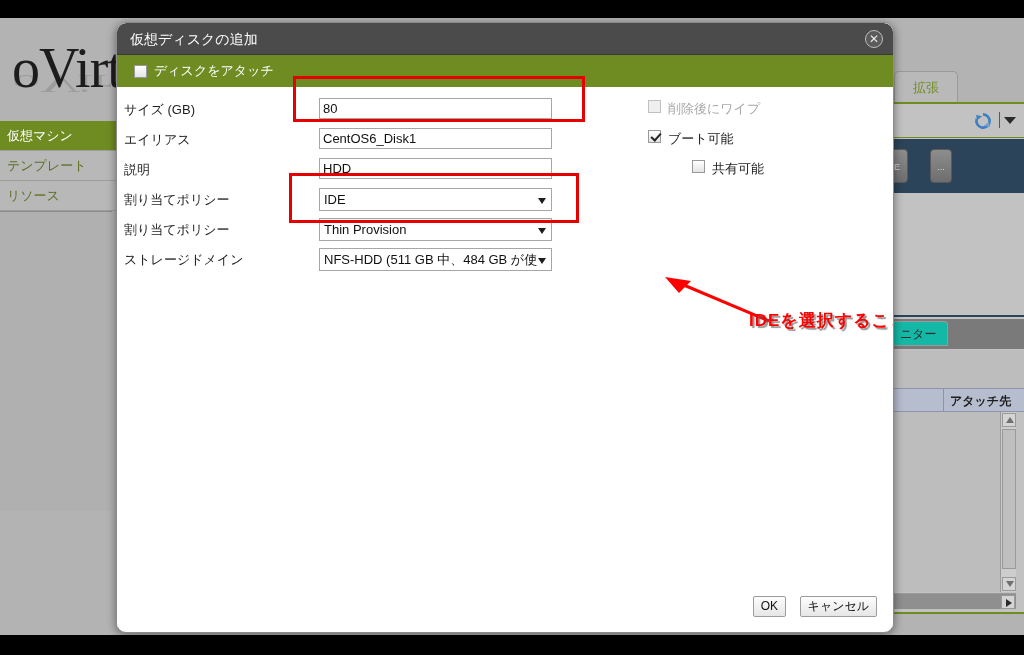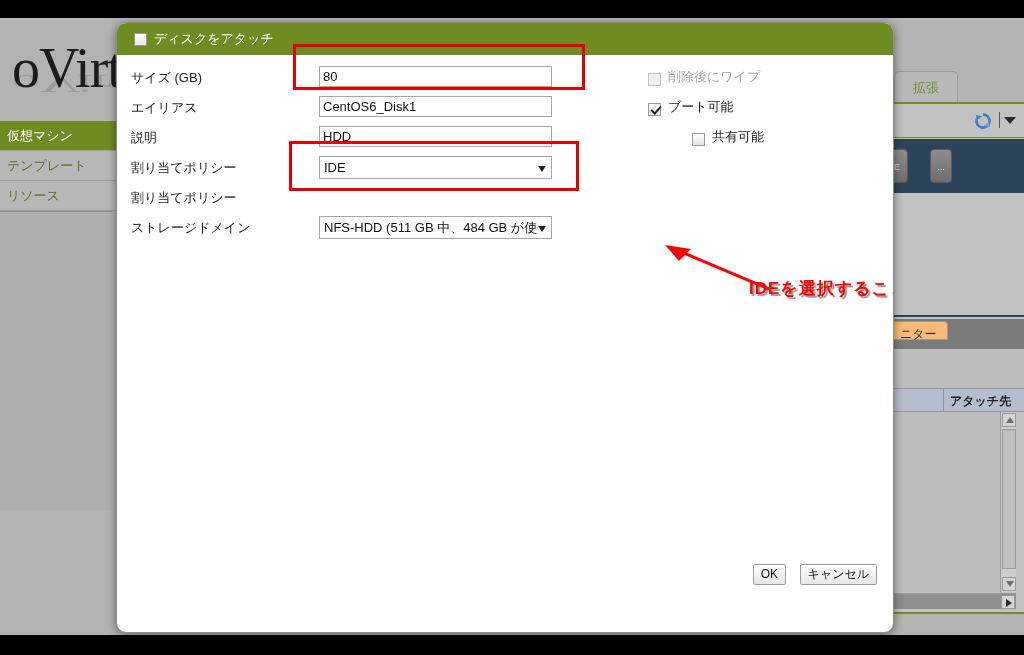--- a/index.html
+++ b/index.html
@@ -166,26 +166,26 @@
   }
   #monitor-strip {
     position: absolute;
     left: 0; top: 215px;
     width: 136px; height: 30px;
     background: #7a7a7a;
   }
   #monitor-tab {
     position: absolute;
     left: 0px; top: 217px;
-    height: 19px;
+    height: 25px;
     line-height: 25px;
     padding: 0 10px;
     font-size: 12px;
     color: #2b2b2b;
-    background: #fdba74;
+    background: #14b8a6;
     border-radius: 0 4px 0 0;
     border: 1px solid #9a9a9a;
     border-left: none;
     white-space: nowrap;
     font-family: Liberation Serif, serif;
   }
   #grid-gap {
     position: absolute;
     left: 0; top: 246px;
     width: 136px; height: 38px;
@@ -346,21 +346,21 @@
     background: #ffffff;
   }
   .form-row {
     position: absolute;
     left: 0;
     width: 100%;
     height: 30px;
   }
   .f-label {
     position: absolute;
-    left: 14px;
+    left: 7px;
     top: 0;
     line-height: 30px;
     font-size: 13px;
     color: #1d1d1d;
     white-space: nowrap;
   }
   .f-field {
     position: absolute;
     left: 202px;
     top: 3px;
@@ -395,21 +395,21 @@
     right: 5px; top: 9px;
     width: 0; height: 0;
     border-left: 4px solid transparent;
     border-right: 4px solid transparent;
     border-top: 6px solid #1d1d1d;
   }
   .chk-row {
     position: absolute;
     left: 531px;
     display: flex;
-    align-items: flex-end;
+    align-items: flex-start;
     font-size: 13px;
     color: #1d1d1d;
     white-space: nowrap;
   }
   .chk-row.disabled { color: #a8a8a8; }
 
   
   .redbox {
     position: absolute;
     border: 3px solid #e60000;
@@ -522,20 +522,24 @@
         <div id="hscroll-right">
             <i></i>
           </div>
       </div>
 
     </div>
   </div>
 
   <div id="dialog">
 
+    <div id="dlg-title">
+      <span>仮想ディスクの追加</span>
+      <div id="dlg-close">✕</div>
+    </div>
 
     <div id="green-bar">
       <span class="cb"></span>
       <span>ディスクをアタッチ</span>
     </div>
 
     <div id="dlg-body">
 
       <div class="form-row" style="top:8px;">
         <div class="f-label">サイズ (GB)</div>
@@ -563,20 +567,26 @@
         <div class="f-field">
           <div class="sel">
             <span>IDE</span>
             <span class="caret"></span>
           </div>
         </div>
       </div>
 
       <div class="form-row" style="top:128px;">
         <div class="f-label">割り当てポリシー</div>
+        <div class="f-field">
+          <div class="sel">
+            <span>Thin Provision</span>
+            <span class="caret"></span>
+          </div>
+        </div>
       </div>
 
       <div class="form-row" style="top:158px;">
         <div class="f-label">ストレージドメイン</div>
         <div class="f-field">
           <div class="sel">
             <span>NFS-HDD (511 GB 中、484 GB が使</span>
             <span class="caret"></span>
           </div>
         </div>

